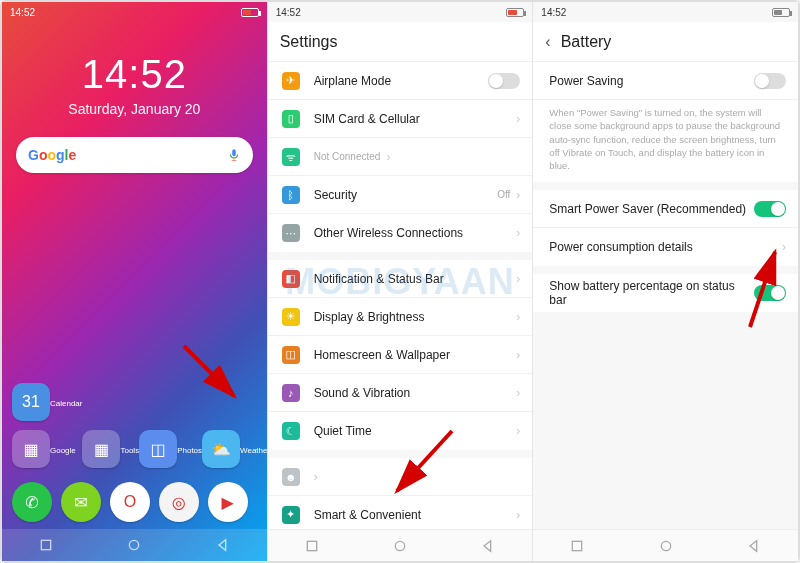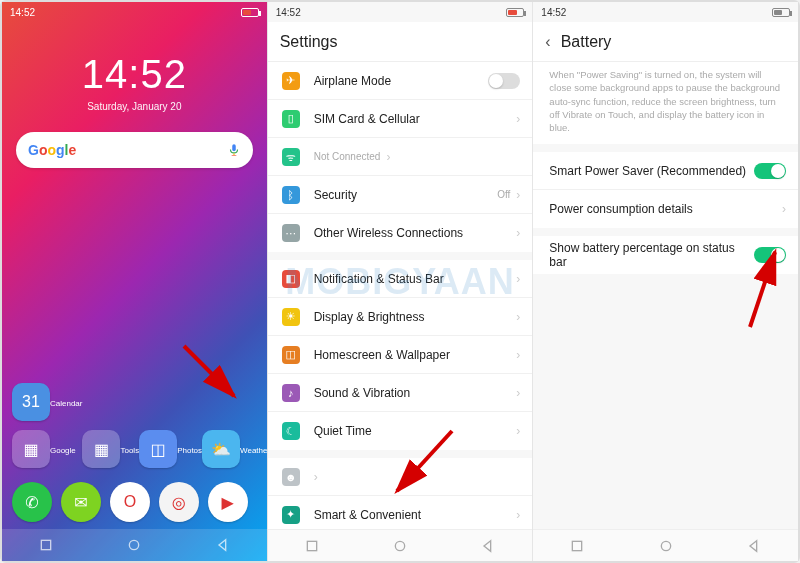--- a/index.html
+++ b/index.html
@@ -57,21 +57,21 @@
   
   .panel1 {
     background: linear-gradient(135deg,#e74c3c 0%,#e91e63 25%,#9c27b0 50%,#3f51b5 70%,#03a9f4 100%);
     color: #fff;
   }
   .clock {
     text-align: center;
     margin-top: 30px;
   }
   .clock .big { font-size: 40px; font-weight: 200; letter-spacing:1px;}
-  .clock .date { font-size: 10px; opacity:.95; margin-top:4px;}
+  .clock .date { font-size: 14px; opacity:.95; margin-top:4px;}
   .searchbar {
     margin: 20px 14px 0;
     background: #fff;
     border-radius: 22px;
     height: 36px;
     display:flex; align-items:center;
     padding:0 12px;
     color:#4285F4;
     font-size:14px;
     box-shadow:0 1px 3px rgba(0,0,0,.15);
@@ -415,20 +415,24 @@
       <span class="batt">
           <span class="fill"></span>
         </span>
     </div>
     <div class="header">
       <span class="back">‹</span>
       <span>Battery</span>
     </div>
     <div class="list" id="battery-list">
         <div class="group">
+          <div class="row noicon">
+            <span class="label">Power Saving</span>
+            <div class="toggle"></div>
+          </div>
           <div class="desc">When "Power Saving" is turned on, the system will close some background apps to pause the background auto-sync function, reduce the screen brightness, turn off Vibrate on Touch, and display the battery icon in blue.</div>
         </div>
         <div class="group">
           <div class="row noicon">
             <span class="label">Smart Power Saver (Recommended)</span>
             <div class="toggle on"></div>
           </div>
           <div class="row noicon">
             <span class="label">Power consumption details</span>
             <span class="chev">›</span>

